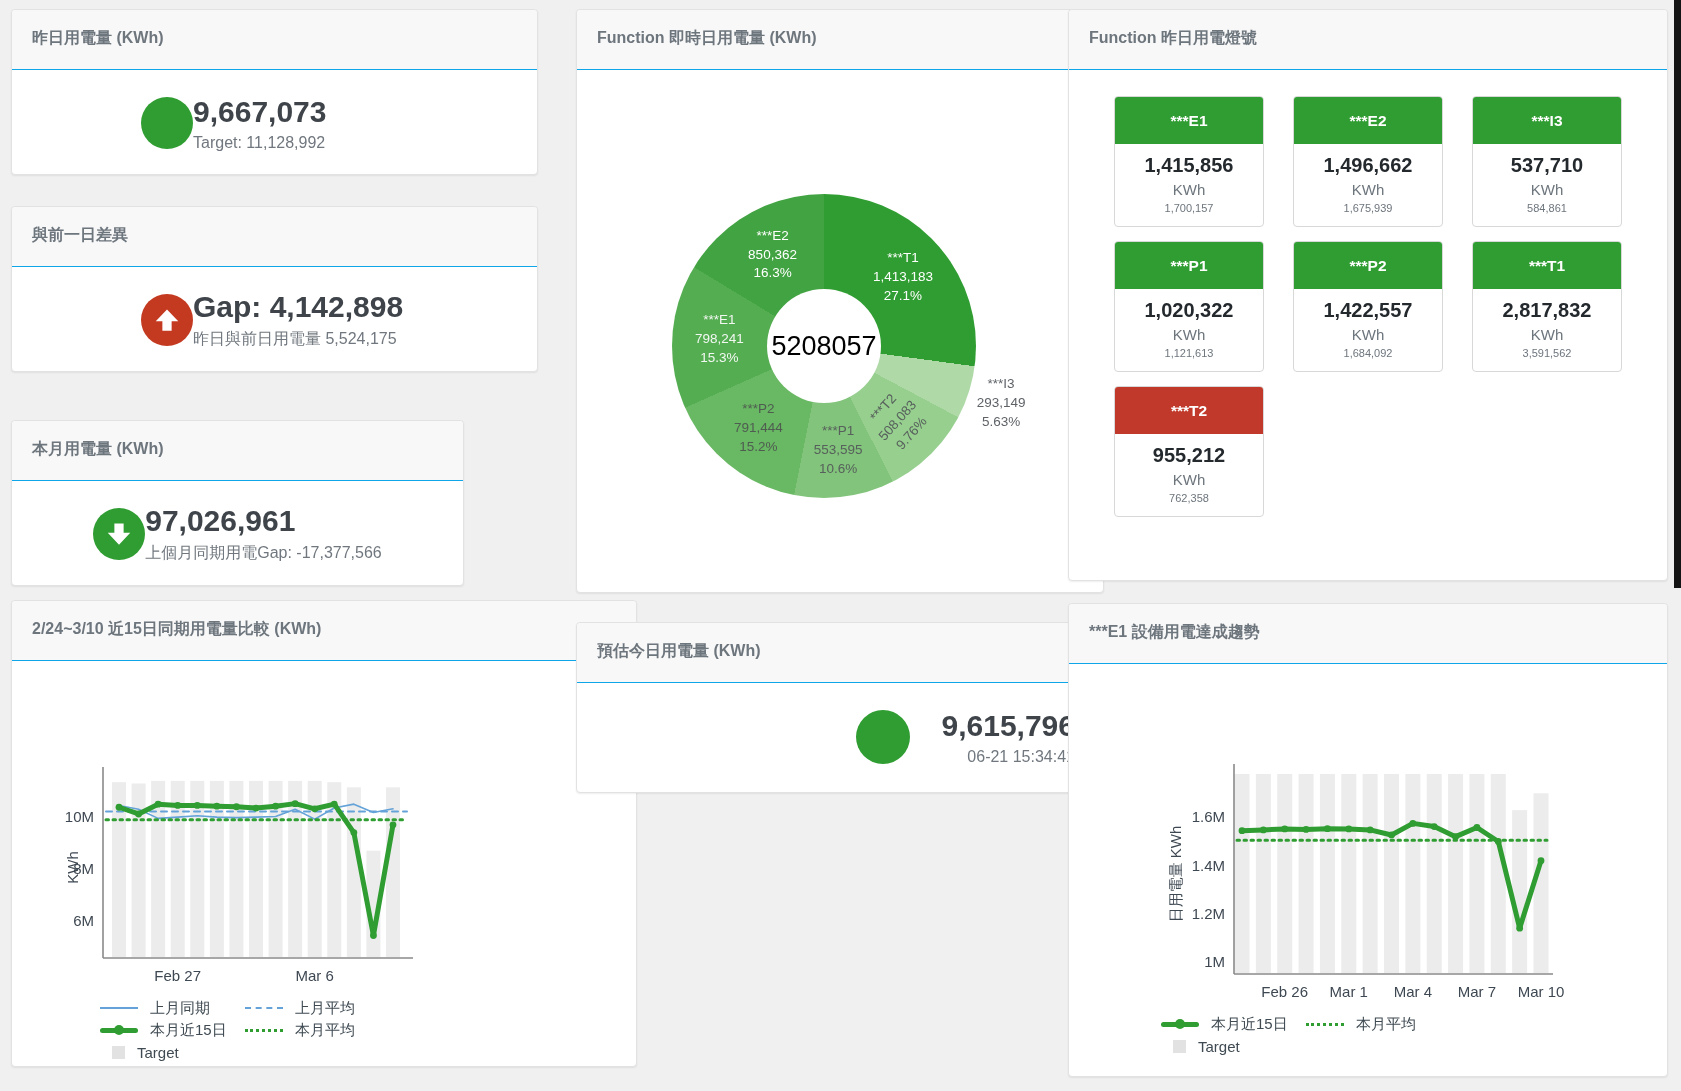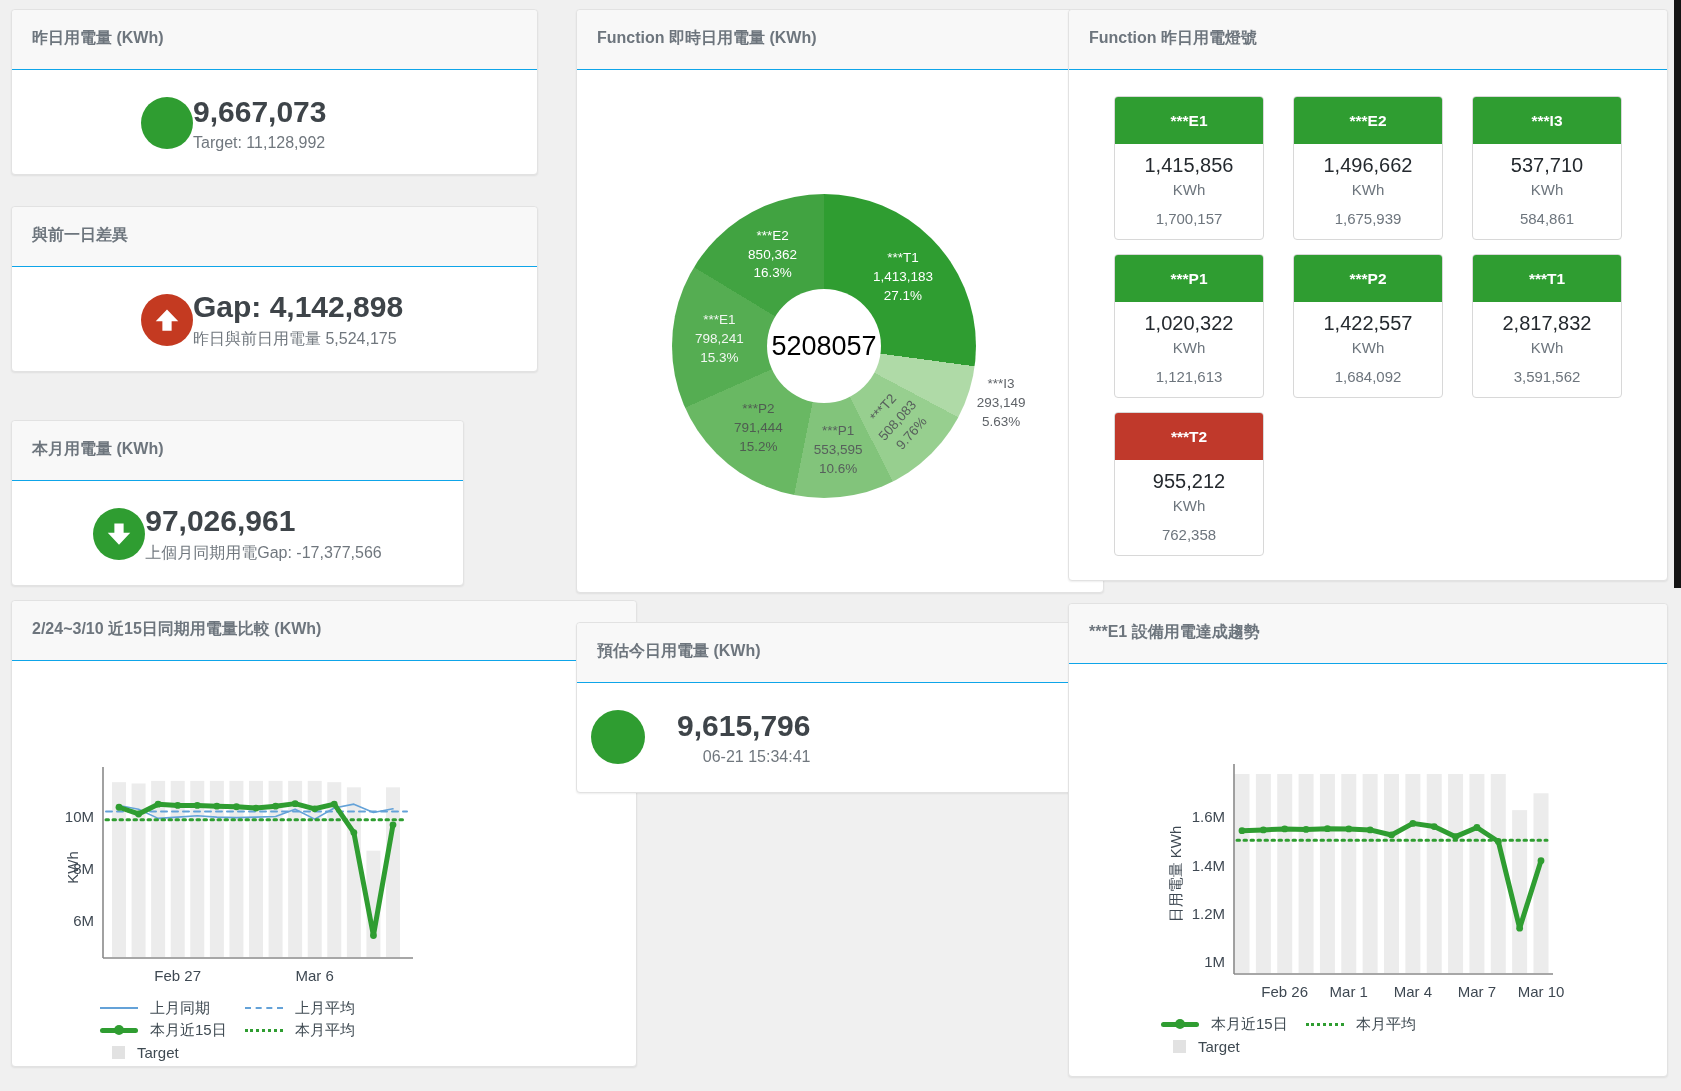--- a/index.html
+++ b/index.html
@@ -10,36 +10,36 @@
              border-bottom:1px solid #0ea5e9;border-radius:4px 4px 0 0;
              font-size:16px;font-weight:bold;color:#6d757d;white-space:nowrap;overflow:hidden;}
   
   .stat-body{display:flex;align-items:center;justify-content:center;height:106px;}
   .big-circle{width:52px;height:52px;border-radius:50%;display:flex;align-items:center;justify-content:center;flex:0 0 auto;}
   .green-bg{background:#2f9d31;} .red-bg{background:#c43a21;}
   .stat-text{min-width:215px;}
   .stat-value{font-size:30px;line-height:34px;font-weight:bold;color:#3e4449;}
   .stat-sub{font-size:16px;color:#70777e;margin-top:5px;}
   
-  .est-body{display:flex;align-items:center;justify-content:flex-start;gap:32px;height:108px;padding-right:28px;padding-left:14px;}
+  .est-body{display:flex;align-items:center;justify-content:flex-end;gap:32px;height:108px;padding-right:28px;padding-left:14px;}
   .est-text{text-align:right;}
   
   .donut-wrap{position:absolute;left:95px;top:184px;width:304px;height:304px;}
   .donut-ring{position:absolute;left:0;top:0;width:304px;height:304px;border-radius:50%;}
   .donut-hole{position:absolute;left:95px;top:95px;width:114px;height:114px;border-radius:50%;background:#fff;
               display:flex;align-items:center;justify-content:center;font-size:27px;color:#000000;}
   .pie-label{position:absolute;text-align:center;font-size:13.5px;line-height:1.4;white-space:nowrap;}
   
   .tiles-grid{width:508px;margin:26px auto 0;display:grid;grid-template-columns:repeat(3,150px);
               justify-content:space-between;row-gap:14px;}
   .tile{border:1px solid #d8d8d8;border-radius:4px;background:#fff;text-align:center;overflow:hidden;}
   .tile-head{height:47px;line-height:47px;color:#fff;font-size:15.5px;font-weight:bold;}
-  .tile-value{font-size:20px;font-weight:normal;color:#24292e;margin-top:10px;}
+  .tile-value{font-size:20px;font-weight:bold;color:#24292e;margin-top:10px;}
   .tile-unit{font-size:15px;color:#6d757d;margin-top:4px;}
-  .tile-target{font-size:15px;color:#6d757d;margin:12px 0 12px;}
+  .tile-target{font-size:11px;color:#6d757d;margin:4px 0 12px;}
   
   svg text{font-family:"Liberation Sans","DejaVu Sans",sans-serif;}
   .legend{margin-left:88px;}
   .legend-row{display:flex;align-items:center;height:22px;}
   .legend-entry{display:flex;align-items:center;width:145px;}
   .legend-entry:last-child{width:auto;}
   .lg-sample{width:38px;margin-right:12px;flex:0 0 auto;position:relative;}
   .lg-label{font-size:15px;color:#3f4a52;white-space:nowrap;}
   .lg-dot{position:absolute;left:14px;top:-2.5px;width:10px;height:10px;border-radius:50%;}
   .scrollbar{position:absolute;left:1674px;top:0;width:7px;height:588px;background:#141414;}

